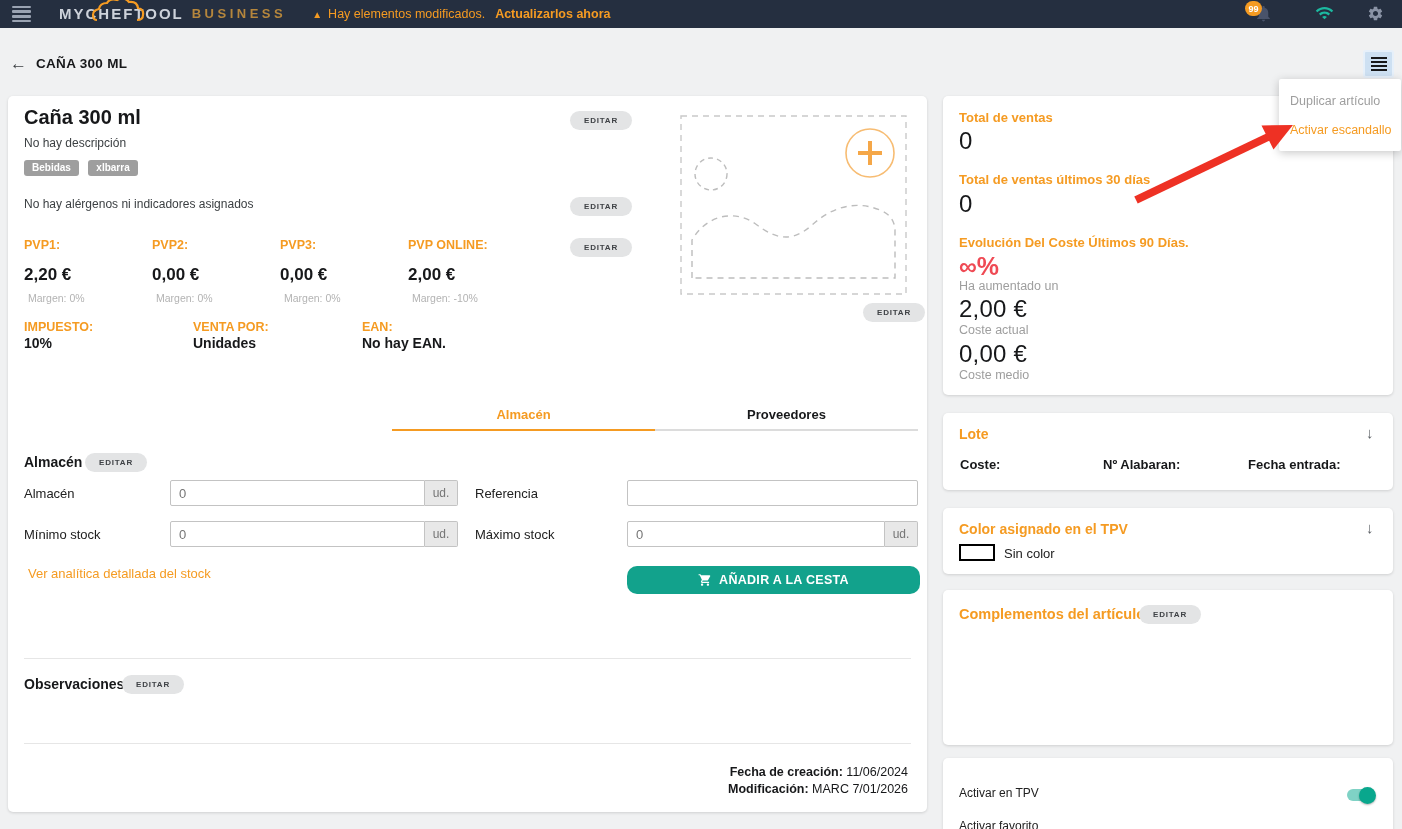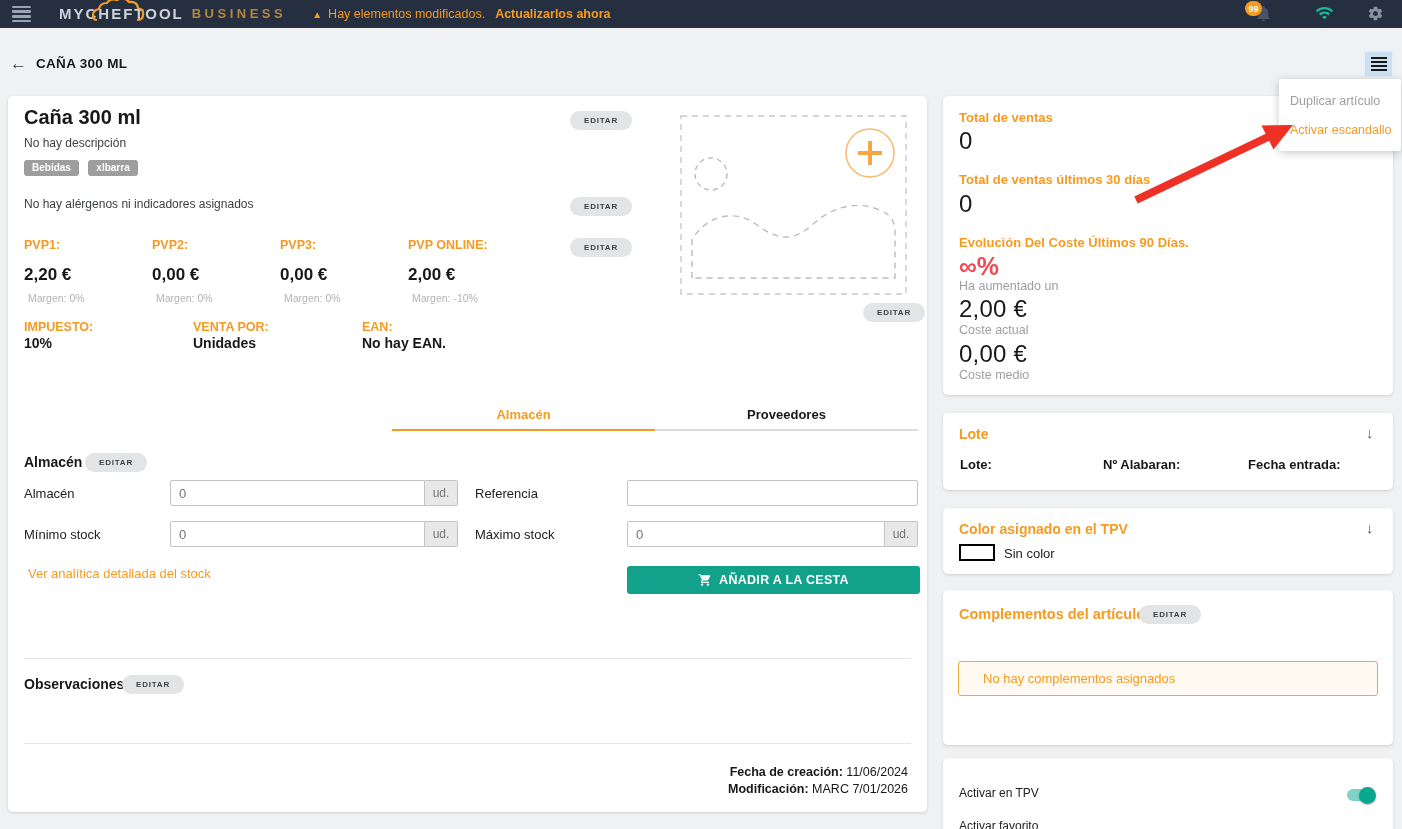--- a/index.html
+++ b/index.html
@@ -94,21 +94,21 @@
     padding:0 8px; outline:none; flex:1; min-width:0; background:#fff;
   }
   .inp.solo { border-radius:2px; }
   .suffix {
     width:33px; height:26px; background:#e8e8e8; border:1px solid #c3c3c3; border-left:none;
     border-radius:0 2px 2px 0; display:flex; align-items:center; justify-content:center;
     font-size:12px; color:#757575;
   }
   .link-orange { color:#f59b22; font-size:13px; cursor:pointer; }
   .cart-btn {
-    background:#12a28c; color:#fff; border:none; border-radius:3px;
+    background:#12a28c; color:#fff; border:none; border-radius:10px;
     font-family:"Liberation Sans", sans-serif; font-size:12.5px; font-weight:bold; letter-spacing:.3px;
     display:flex; align-items:center; justify-content:center; gap:7px; cursor:pointer;
   }
   .divider { height:1px; background:#e6e6e6; }
   .foot-line { font-size:12.5px; color:#17181a; text-align:right; }
   .foot-line b { font-weight:bold; }
 
   
   .red-val { color:#ef4a54; font-size:25px; font-weight:bold; }
   .arrow-down { font-size:15px; color:#5f6368; cursor:pointer; }
@@ -305,38 +305,35 @@
   <div class="abs big-num" style="left:16px; top:199px;">2,00 €</div>
   <div class="abs sub-gray" style="left:16px; top:227px;">Coste actual</div>
 
   <div class="abs big-num" style="left:16px; top:244px;">0,00 €</div>
   <div class="abs sub-gray" style="left:16px; top:272px;">Coste medio</div>
 </div>
 
 <div class="card lote-card">
   <div class="abs olabel" style="left:16px; top:13px; font-size:14px;">Lote</div>
   <div class="abs arrow-down" style="left:423px; top:11px;">↓</div>
-  <div class="abs lote-label" style="left:17px; top:44px;">Lote:</div>
+  <div class="abs lote-label" style="left:17px; top:44px;">Coste:</div>
   <div class="abs lote-label" style="left:160px; top:44px;">Nº Alabaran:</div>
   <div class="abs lote-label" style="left:305px; top:44px;">Fecha entrada:</div>
 </div>
 
 <div class="card color-card">
   <div class="abs olabel" style="left:16px; top:13px; font-size:14px;">Color asignado en el TPV</div>
   <div class="abs arrow-down" style="left:423px; top:11px;">↓</div>
   <div class="abs swatch" style="left:16px; top:36px;"></div>
   <div class="abs f-label" style="left:61px; top:38px;">Sin color</div>
 </div>
 
 <div class="card comp-card">
   <div class="abs olabel" style="left:16px; top:16px; font-size:14.5px;">Complementos del artículo</div>
   <button class="editar abs" style="left:196px; top:15px;">EDITAR</button>
-  <div class="abs notice" style="left:15px; top:71px; width:420px; height:35px;">
-    <span>No hay complementos asignados</span>
-  </div>
 </div>
 
 <div class="card toggle-card">
   <div class="abs tgl-label" style="left:16px; top:28px;">Activar en TPV</div>
   <div class="switch on abs" style="left:404px; top:31px;">
       <span class="knob"></span>
     </div>
   <div class="abs tgl-label" style="left:16px; top:61px;">Activar favorito</div>
 
 </div>

